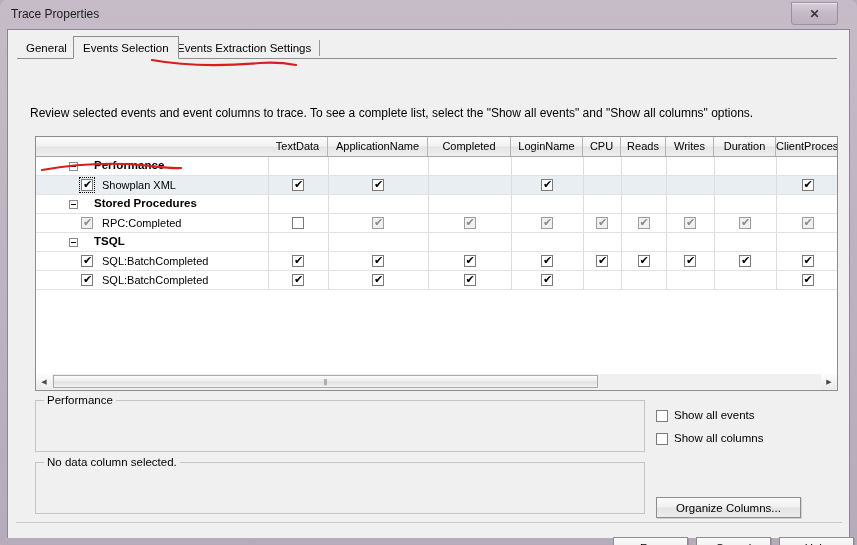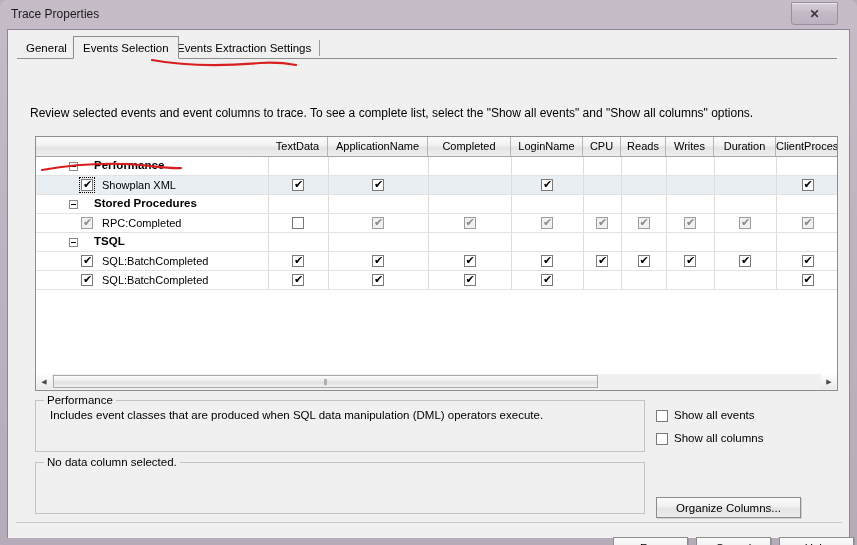--- a/index.html
+++ b/index.html
@@ -463,21 +463,20 @@
     <div class="hscroll">
       <div class="sb-arrow left">◀</div>
       <div class="sb-thumb">
         <span class="sb-grip">⦀</span>
       </div>
       <div class="sb-arrow right">▶</div>
     </div>
 
     <div class="gbox" style="left:27px;top:370px;width:610px;height:52px;">
       <div class="gbox-title">Performance</div>
-      <div class="gbox-body">Includes event classes that are produced when SQL data manipulation (DML) operators execute.</div>
     </div>
 
     <div class="gbox" style="left:27px;top:432px;width:610px;height:52px;">
       <div class="gbox-title">No data column selected.</div>
       <div class="gbox-body"></div>
     </div>
 
     <div class="opt" style="left:648px;top:379px;">
       <span class="box"></span>
       <span class="lbl">Show all events</span>

